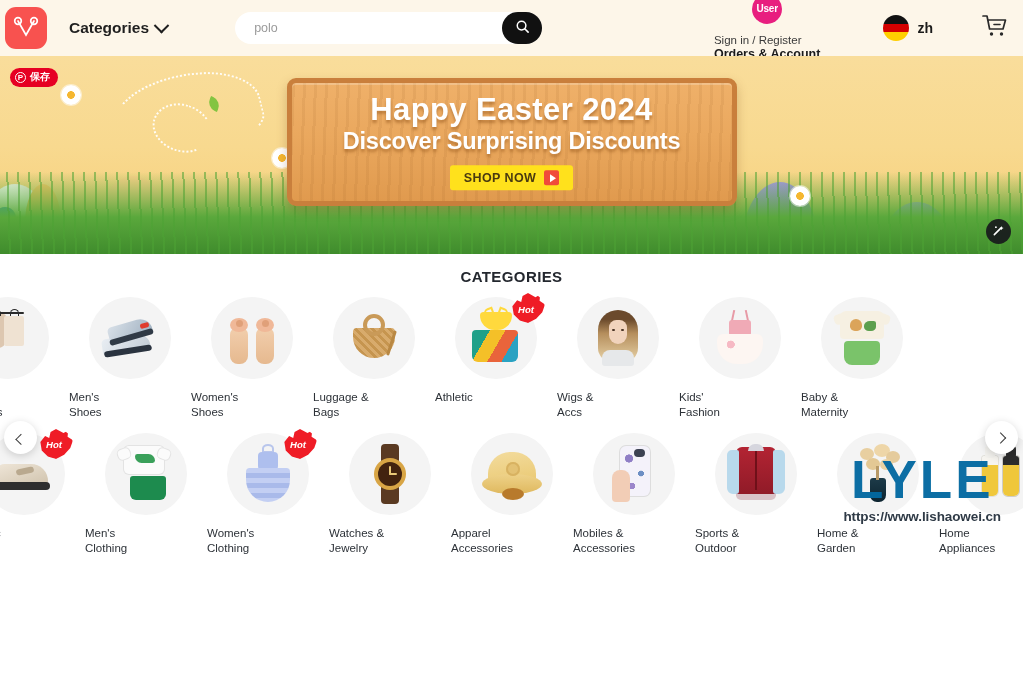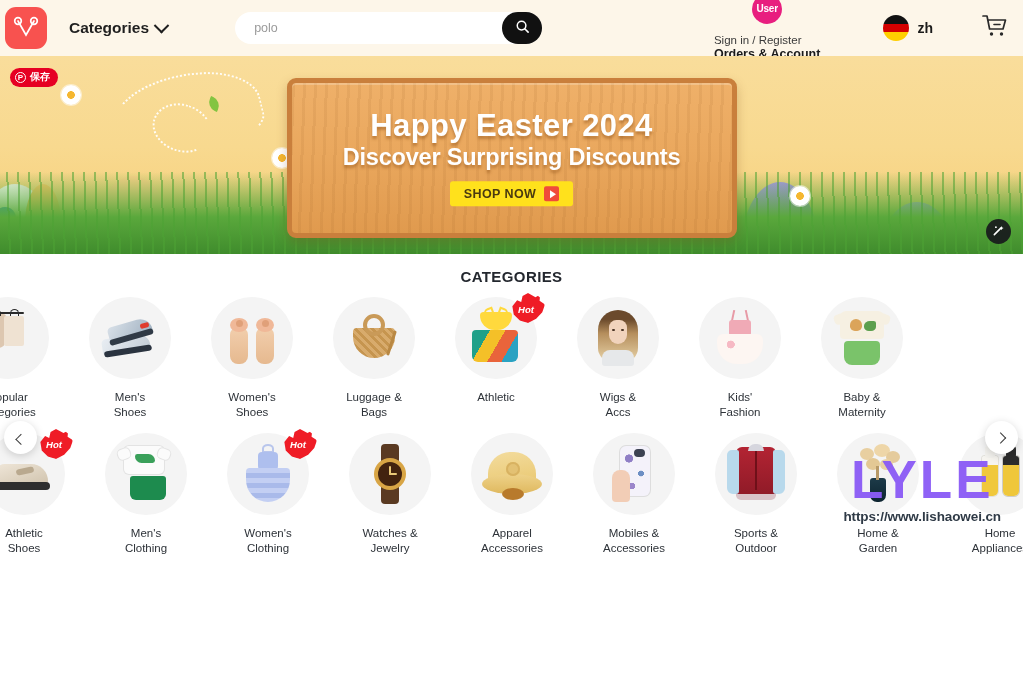--- a/index.html
+++ b/index.html
@@ -156,21 +156,21 @@
     background: conic-gradient(from 0deg, #fff 0 7%, transparent 7% 12.5%,
       #fff 12.5% 19.5%, transparent 19.5% 25%, #fff 25% 32%, transparent 32% 37.5%,
       #fff 37.5% 44.5%, transparent 44.5% 50%, #fff 50% 57%, transparent 57% 62.5%,
       #fff 62.5% 69.5%, transparent 69.5% 75%, #fff 75% 82%, transparent 82% 87.5%,
       #fff 87.5% 94.5%, transparent 94.5% 100%);
     z-index: -1;
   }
   .signboard {
     position: absolute; left: 50%; top: 22px;
     transform: translateX(-50%);
-    width: 450px; height: 160px;
+    width: 450px; height: 128px;
     background:
       repeating-linear-gradient(92deg, rgba(160,100,40,.12) 0 3px, rgba(255,255,255,0) 3px 11px),
       linear-gradient(180deg, #efb069 0%, #eaa85e 45%, #e09a4e 100%);
     border: 5px solid #c97f3c;
     border-radius: 9px;
     box-shadow: 0 5px 11px rgba(120,70,25,.28), inset 0 2px 0 rgba(255,255,255,.22);
   }
   .sign-plank {
     position: absolute; top: 50%; left: 50%;
     transform: translate(-50%,-50%);
@@ -248,21 +248,21 @@
   .cat-row {
     display: flex;
     align-items: flex-start;
     padding: 0 0 0 0;
   }
   .cat-row.row1 { margin-left: -53px; }
   .cat-row.row2 { margin-left: -37px; margin-top: 13px; }
   .cat-item {
     width: 122px;
     flex: 0 0 122px;
-    text-align: center;
+    text-align: left;
     cursor: pointer;
   }
   .thumb {
     position: relative;
     width: 82px; height: 82px;
     margin: 0 auto 11px auto;
     border-radius: 50%;
     background: #f4f4f4;
     display: flex; align-items: center; justify-content: center;
     overflow: visible;
@@ -312,21 +312,21 @@
 
   
   .watermark {
     position: absolute; right: 22px; bottom: 32px;
     text-align: center;
     pointer-events: none;
     z-index: 9;
   }
   .wm-logo {
     font-size: 53px; font-weight: bold;
-    color: #8b5cf6;
+    color: #0369a1;
     letter-spacing: 3px;
     line-height: .92;
     opacity: .96;
     font-family: "Liberation Sans", sans-serif;
   }
   .wm-url {
     font-size: 13.5px; font-weight: bold;
     color: #2f3a46;
     margin-top: 4px;
     letter-spacing: -.1px;

